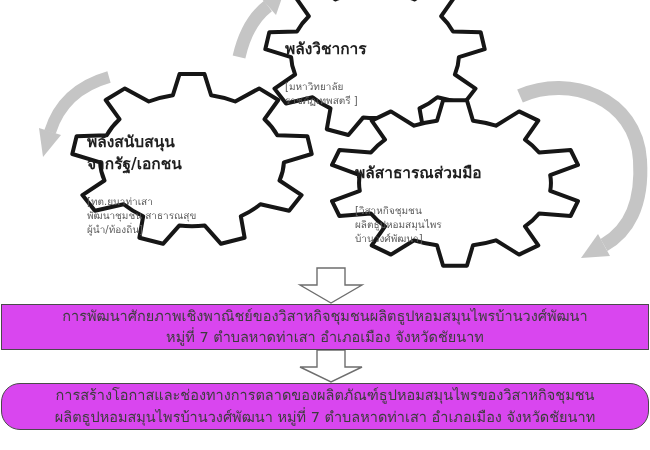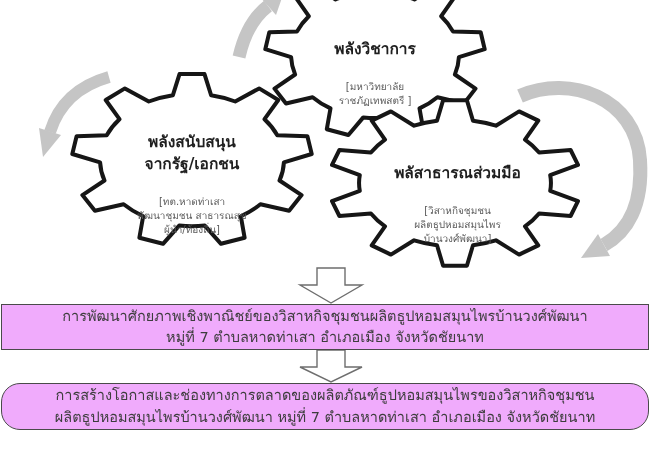--- a/index.html
+++ b/index.html
@@ -4,34 +4,34 @@
 <style>
   html,body{margin:0;padding:0;}
   body{
     width:650px;height:450px;background:#ffffff;overflow:hidden;
     font-family:"DejaVu Sans","Liberation Sans",sans-serif;
     position:relative;
   }
   .stage{position:absolute;left:0;top:0;width:650px;height:450px;}
   svg.diagram{position:absolute;left:0;top:0;}
   .gear-label{
-    position:absolute;text-align:center;white-space:pre-line;
+    position:absolute;white-space:pre-line;
     pointer-events:none;
   }
   .gear-title{
     font-weight:bold;color:#1f1f1f;font-size:15.5px;line-height:1.42;
     white-space:pre-line;
   }
   .gear-detail{
     color:#5a5a5a;font-size:10px;line-height:1.38;white-space:pre-line;
     margin-top:1px;
   }
   .outcome-box{
     position:absolute;left:1px;right:1px;
-    border:1.5px solid #4a4a4a;background:#f0abfc;
+    border:1.5px solid #4a4a4a;background:#d946ef;
     display:flex;align-items:center;justify-content:center;
     text-align:center;color:#3d3d3d;font-size:14.5px;line-height:1.45;
     white-space:pre-line;
   }
   #outcome-box-1{top:304px;height:44px;}
   #outcome-box-2{top:383px;height:45px;border-radius:19px;}
 </style>
 </head>
 <body>
 
@@ -62,21 +62,21 @@
 
   <div class="gear-label" style="left:285px;top:19px;width:180px;">
     <div class="gear-title">พลังวิชาการ</div>
     <div class="gear-detail">[มหาวิทยาลัย
 ราชภัฏเทพสตรี ]</div>
   </div>
 
   <div class="gear-label" style="left:87px;top:112px;width:210px;">
     <div class="gear-title">พลังสนับสนุน
 จากรัฐ/เอกชน</div>
-    <div class="gear-detail">[ทต.หาดท่าเสา
+    <div class="gear-detail">[ทต.ยนาท่าเสา
 พัฒนาชุมชน สาธารณสุข
 ผู้นำ/ท้องถิ่น]</div>
   </div>
 
   <div class="gear-label" style="left:355px;top:143px;width:205px;">
     <div class="gear-title">พลัสาธารณส่วมมือ</div>
     <div class="gear-detail">[วิสาหกิจชุมชน
 ผลิตธูปหอมสมุนไพร
 บ้านวงศ์พัฒนา]</div>
   </div>

